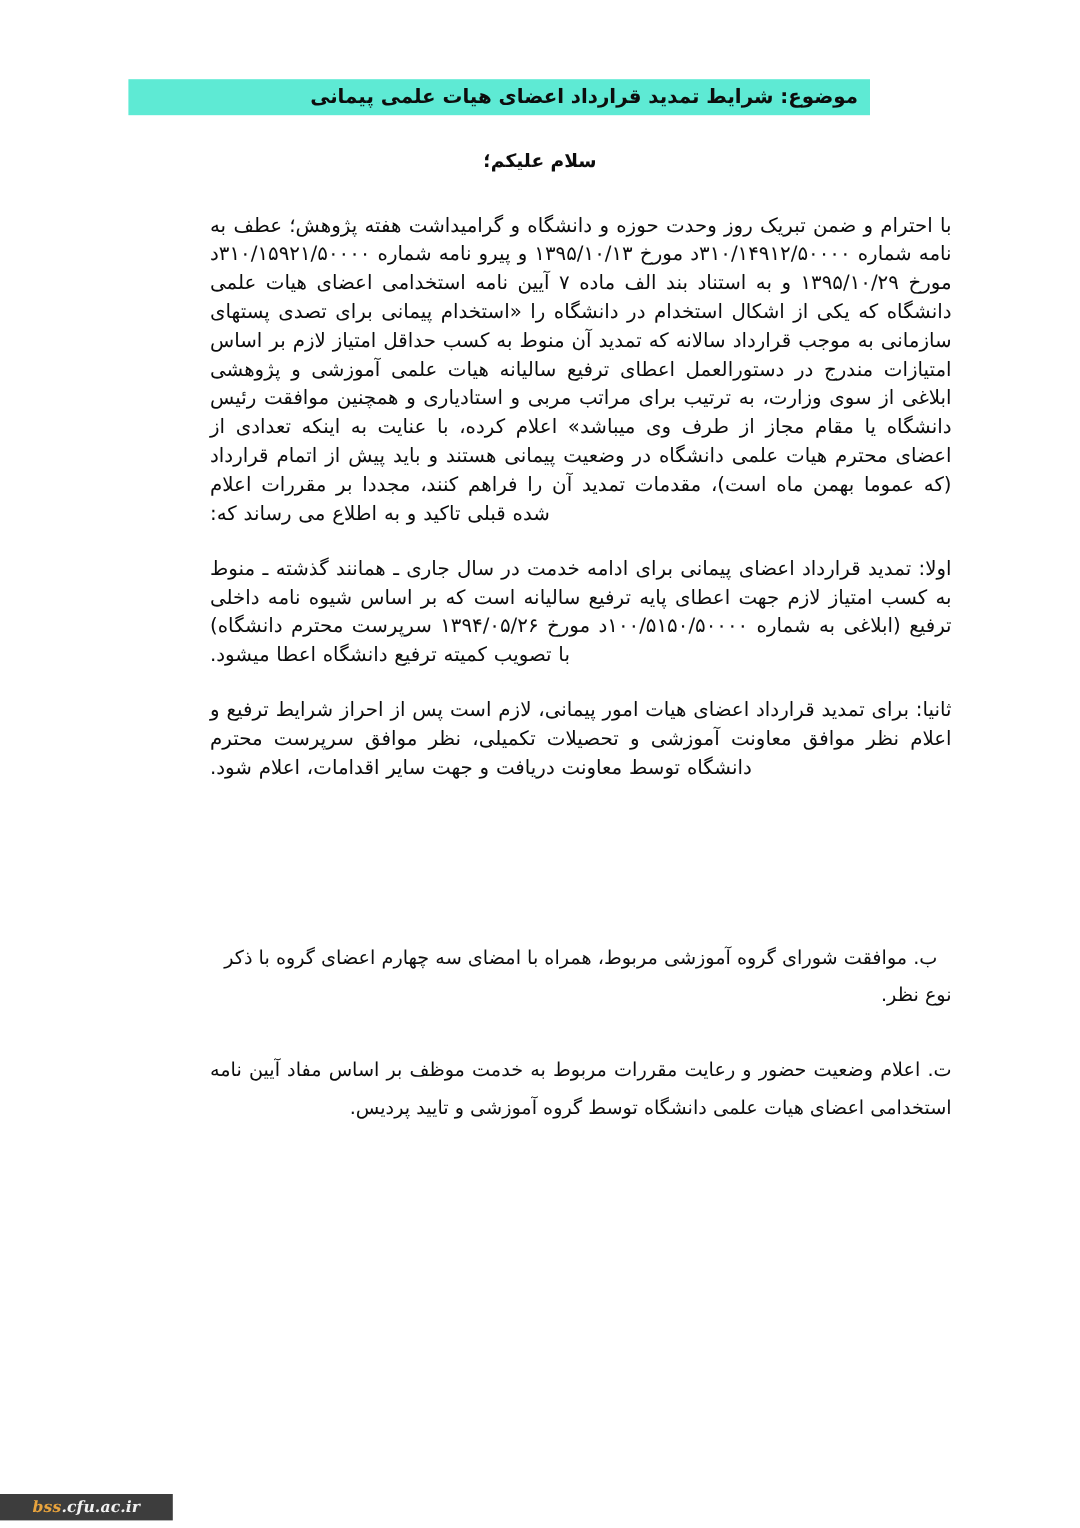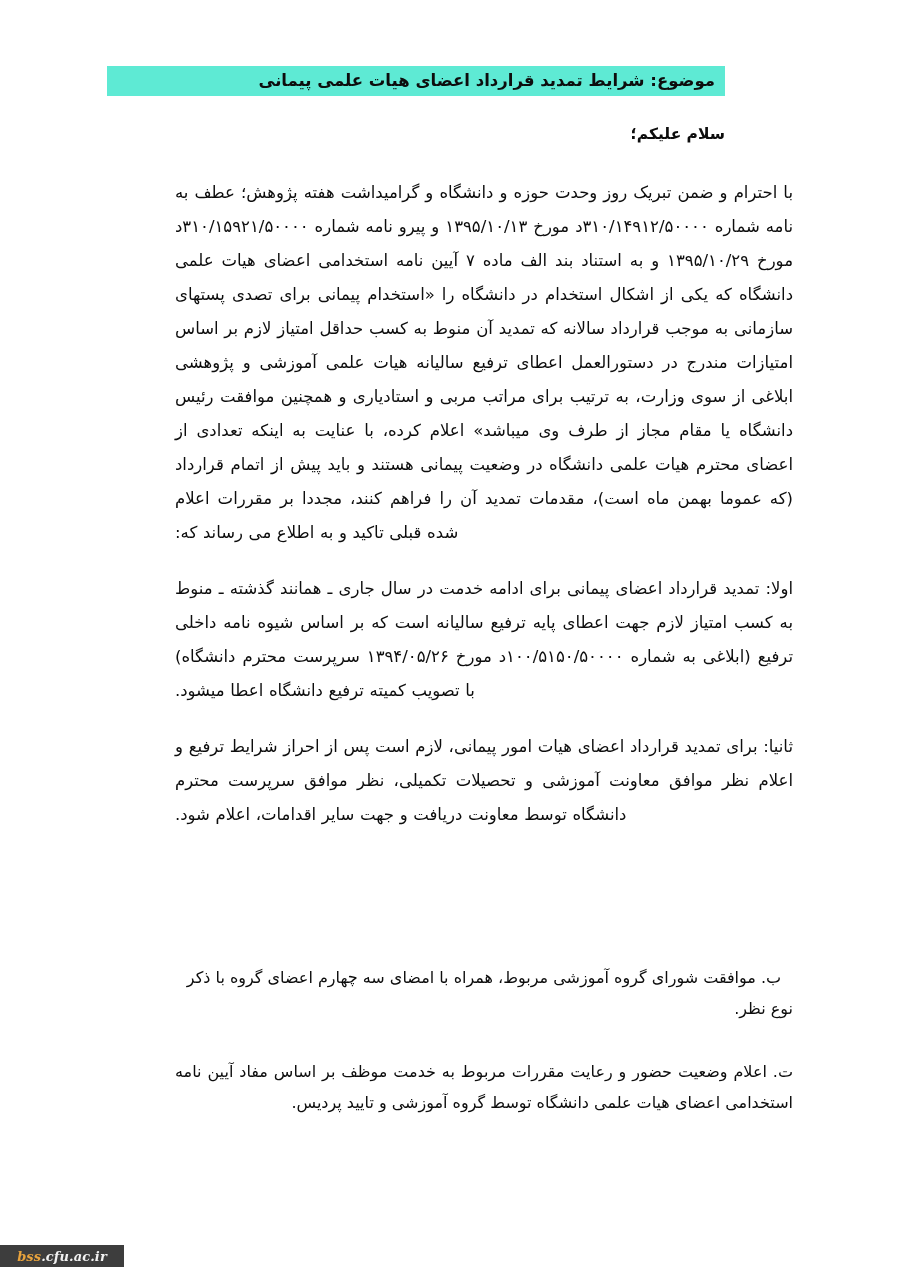--- a/index.html
+++ b/index.html
@@ -46,39 +46,39 @@
     line-height: 1;
     padding-right: 2px;
   }
 
   
   .greeting {
     position: absolute;
     top: 125px;
     right: 175px;
     width: 550px;
-    text-align: right;
+    text-align: center;
     font-size: 15.5px;
     font-weight: bold;
     direction: rtl;
   }
 
   
   .body-col {
     position: absolute;
     top: 176px;
     right: 107px;
     width: 618px;
     direction: rtl;
   }
 
   p.para {
     margin: 0;
     font-size: 16.5px;
-    line-height: 34px;
+    line-height: 24px;
     text-align: justify;
     text-justify: inter-word;
     text-align-last: right;
     word-spacing: 0.4px;
   }
   p.para.left-last {
     text-align-last: left;
   }
 
   .gap-sm { height: 16px; }
@@ -94,21 +94,21 @@
   }
   p.item.single {
     text-align: center;
   }
 
   
   .watermark {
     position: absolute;
     left: 0;
     bottom: 6px;
-    width: 124px;
+    width: 144px;
     height: 22px;
     background: #3d3d3d;
     display: flex;
     align-items: center;
     justify-content: center;
     direction: ltr;
   }
   .watermark-text {
     font-family: "DejaVu Serif", "Liberation Serif", serif;
     font-size: 13px;

